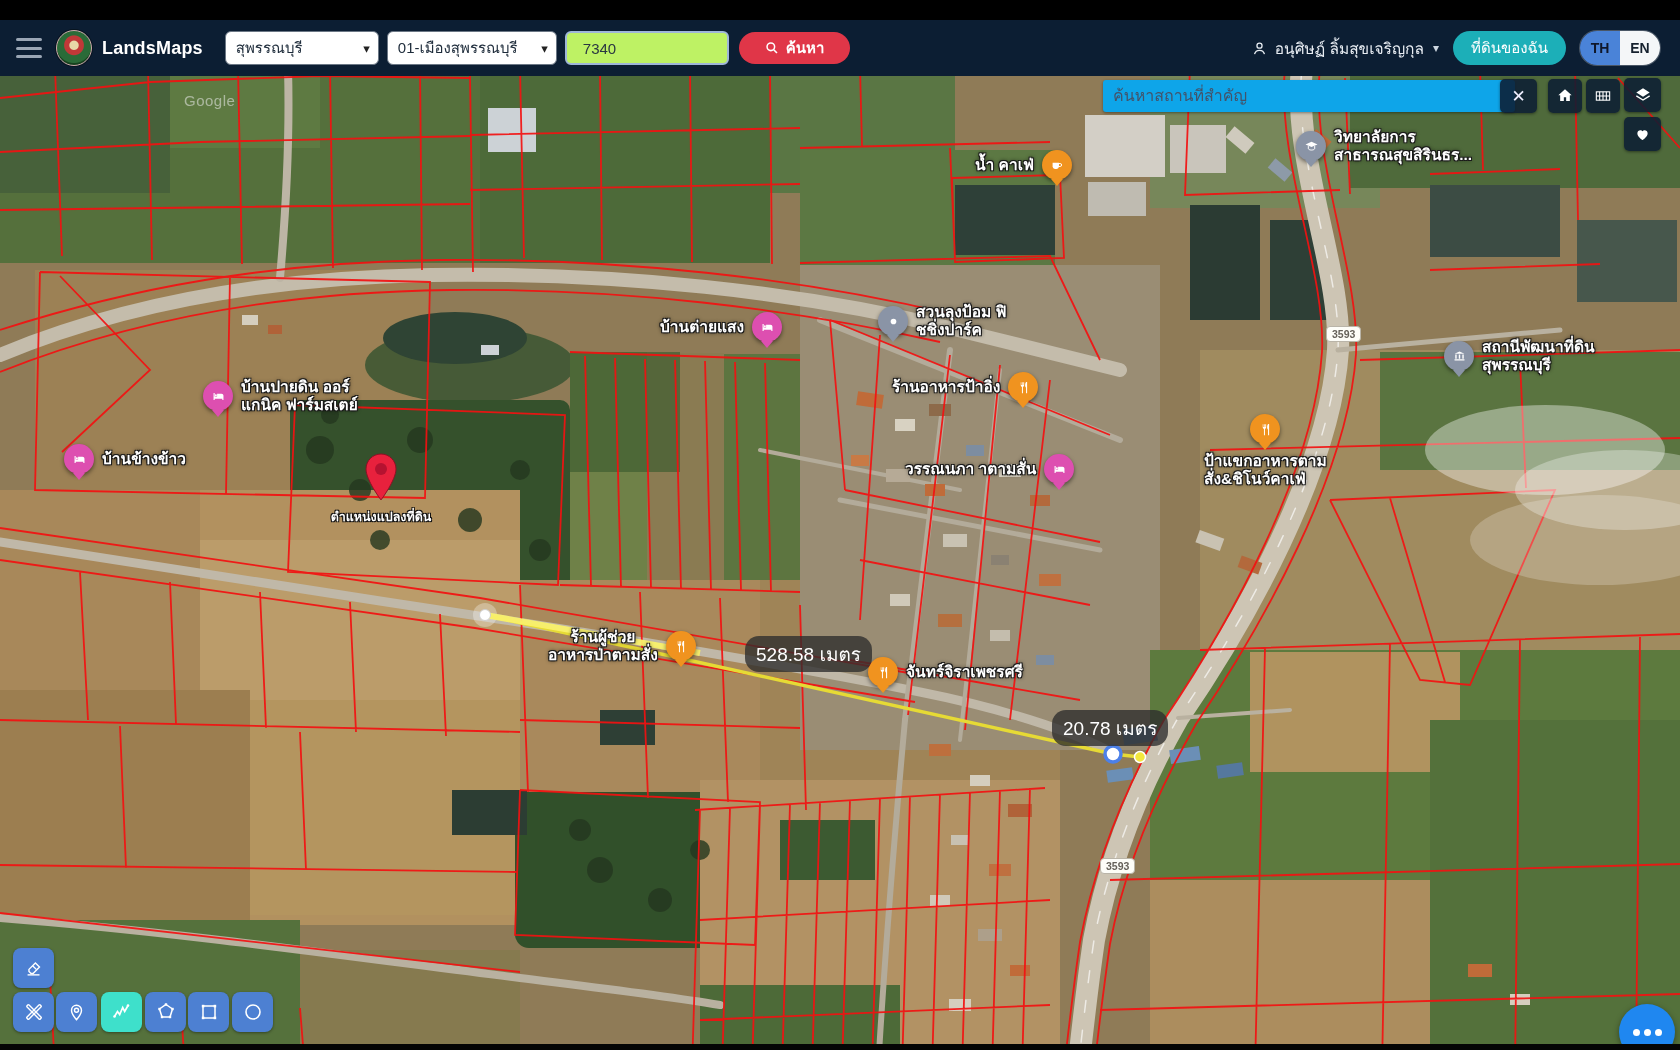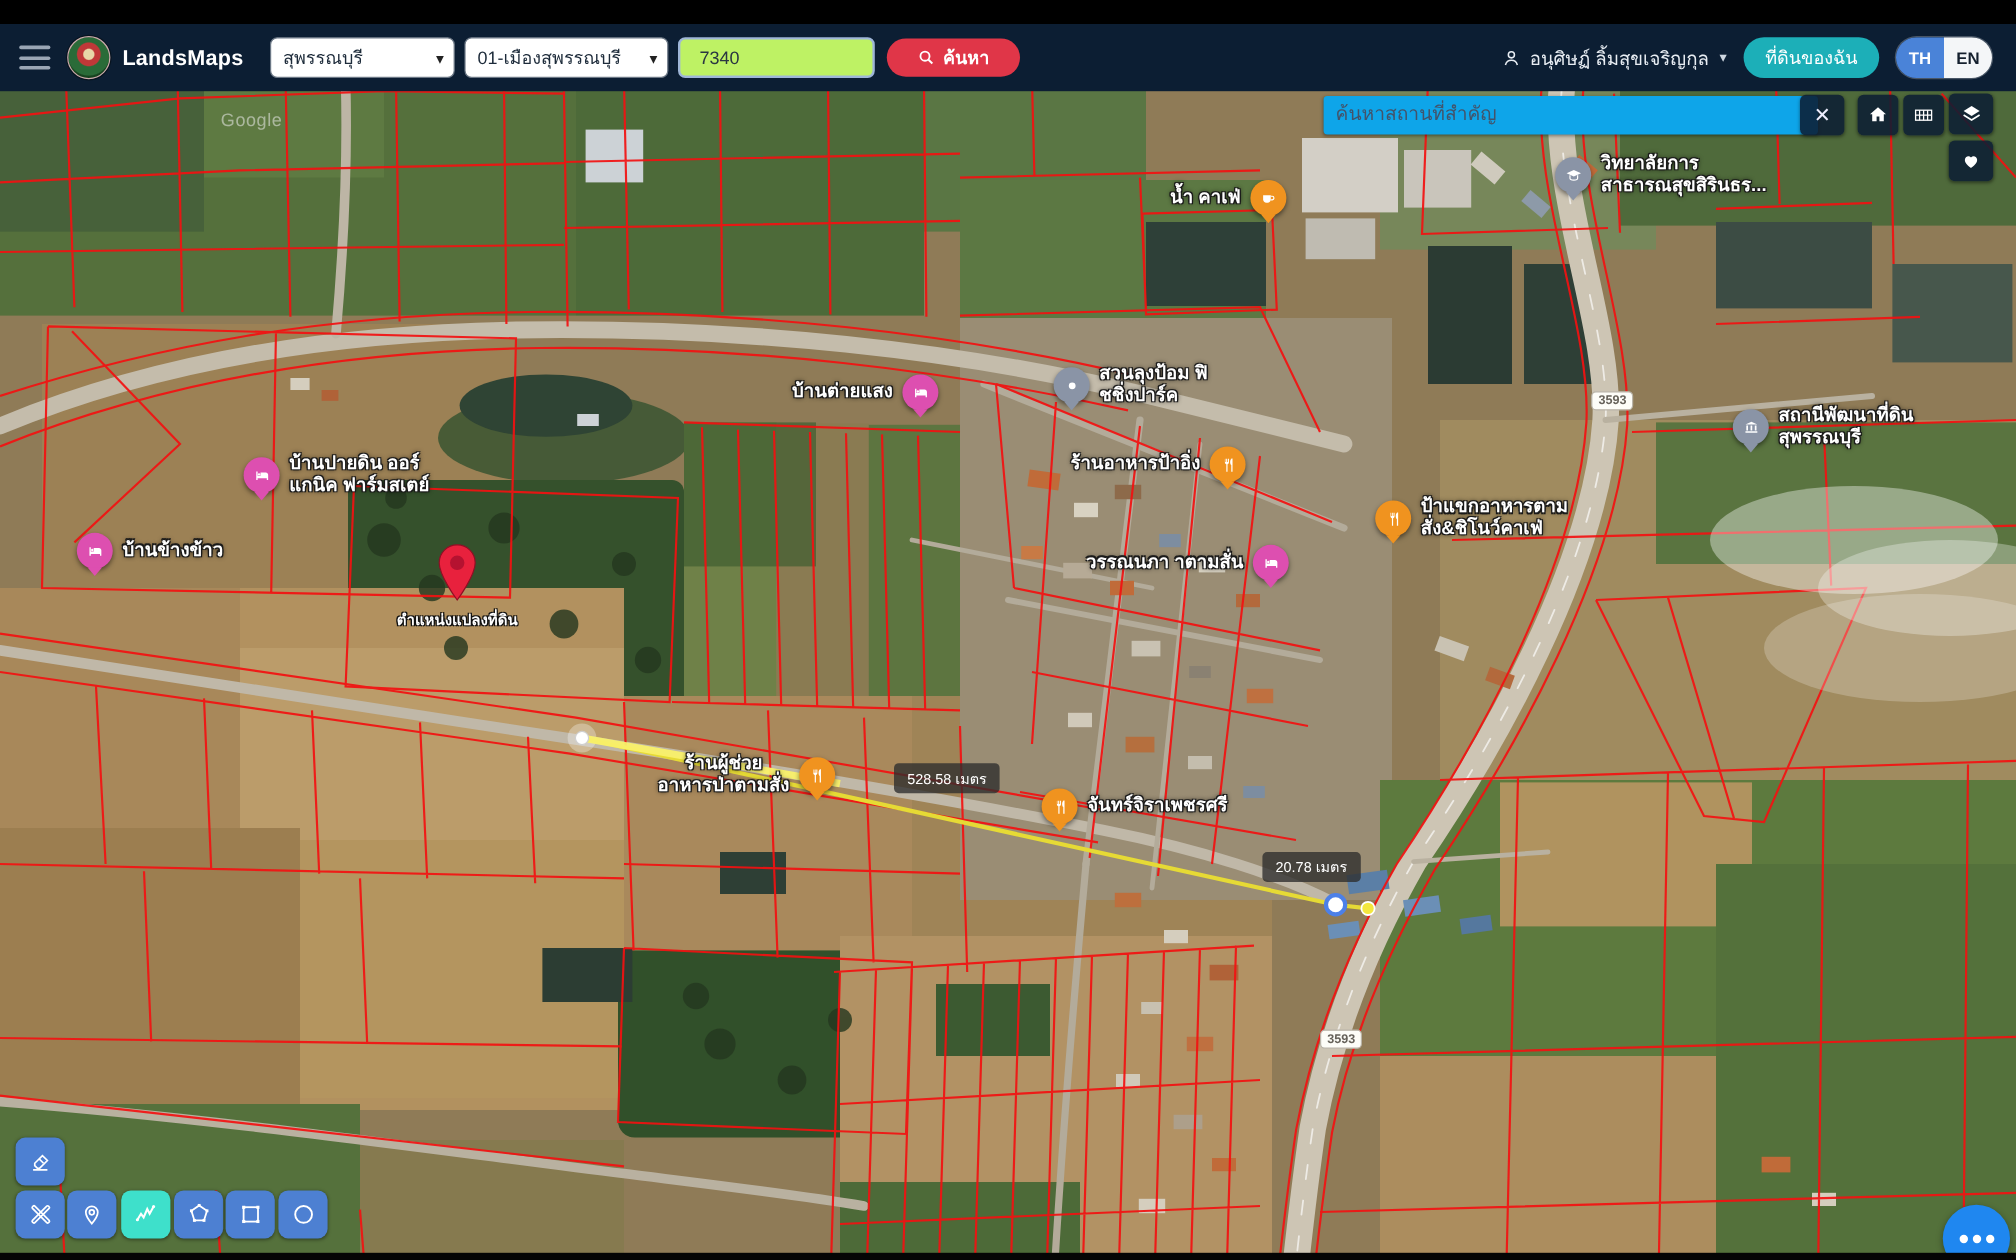--- a/index.html
+++ b/index.html
@@ -32,21 +32,21 @@
   .nav-right{margin-left:auto;display:flex;align-items:center;margin-right:20px;}
   .user{display:flex;align-items:center;color:#e8edf3;font-size:15.5px;cursor:pointer;gap:7px;}
   .user .chev{font-size:12px;color:#cdd6e0;margin-left:2px;}
   .btn-myland{height:34px;margin-left:14px;padding:0 18px;border:none;border-radius:17px;
               background:#1cafb8;color:#fff;font-size:15px;cursor:pointer;
               font-family:Liberation Serif, serif;}
   .lang{display:flex;margin-left:14px;height:34px;border-radius:17px;overflow:hidden;
         box-shadow:0 0 0 1px rgba(255,255,255,.25);}
   .lang div{width:40px;display:flex;align-items:center;justify-content:center;
             font-size:14px;font-weight:bold;cursor:pointer;}
-  .lang .th{background:#4a83d8;color:#ffffff;text-align:center;}
+  .lang .th{background:#4a83d8;color:#0f172a;text-align:center;}
   .lang .en{background:#f4f6f8;color:#15202e;}
 
   
   .map{position:absolute;left:0;top:0;width:1680px;height:1050px;z-index:1;}
   .map svg{position:absolute;left:0;top:0;}
 
   
   .ctl{position:absolute;z-index:20;}
   .place-search{left:1103px;top:60px;width:392px;height:32px;background:#0ea5e9;border:none;
                 border-radius:3px;padding:0 10px;font-size:16px;color:#223;outline:none;
@@ -76,21 +76,21 @@
   .poi-label{color:#fff;font-size:15.5px;font-weight:bold;line-height:1.18;white-space:nowrap;
              text-shadow:-1px -1px 0 #1a1a1a,1px -1px 0 #1a1a1a,-1px 1px 0 #1a1a1a,1px 1px 0 #1a1a1a,0 0 4px #000;}
   .poi-label span{display:block;}
 
   .pin-wrap{position:absolute;left:363px;top:432px;z-index:13;cursor:pointer;}
   .pin-label{position:absolute;left:316px;top:487px;width:130px;text-align:center;z-index:13;
              color:#fff;font-size:12.5px;font-weight:bold;
              text-shadow:-1px -1px 0 #111,1px -1px 0 #111,-1px 1px 0 #111,1px 1px 0 #111;}
 
   .meas-label{position:absolute;z-index:14;background:rgba(45,45,45,.78);color:#fff;
-              font-size:12px;padding:3px 11px;border-radius:4px;white-space:nowrap;}
+              font-size:19px;padding:3px 11px;border-radius:14px;white-space:nowrap;}
   .meas-1{left:745px;top:616px;}
   .meas-2{left:1052px;top:690px;}
 
   .road-badge{position:absolute;z-index:11;background:#fdfdf8;border:1.5px solid #b9b4a8;
               border-radius:4px;color:#66625a;font-size:10.5px;font-weight:bold;
               padding:1px 5px;}
   .rb-1{left:1326px;top:306px;}
   .rb-2{left:1100px;top:838px;}
 
   .gwm{position:absolute;left:184px;top:72px;z-index:5;color:rgba(235,235,235,.55);
@@ -429,21 +429,21 @@
         <svg width="17" height="17" viewBox="0 0 24 24">
           <path fill="#fff" d="M5 7v10h1.6v-2h10.8v2H19v-6.2c0-1.5-1.2-2.8-2.8-2.8H10v4H6.6V7H5z"></path>
           <circle fill="#fff" cx="8.3" cy="10.3" r="1.4"></circle>
         </svg>
       </span>
     <span class="poi-label">
         <span>วรรณนภา าตามสั่น</span>
         <span></span>
       </span>
   </div>
-  <div class="poi" style="left:1146px;top:394px;">
+  <div class="poi" style="left:1204px;top:394px;flex-direction:column;">
     <span class="poi-badge b-orange">
         <svg width="17" height="17" viewBox="0 0 24 24">
           <path fill="#fff" d="M8.1 4.5v4.2c0 1.1.7 2 1.7 2.3V20h1.4v-9c1-.3 1.7-1.2 1.7-2.3V4.5h-1.2v4h-.9v-4h-1.2v4h-.9v-4H8.1z"></path>
           <path fill="#fff" d="M15.9 4.3c-1 .8-1.6 2.6-1.6 4.4 0 1.5.5 2.8 1.3 3.4V20h1.5V4.3h-1.2z"></path>
         </svg>
       </span>
     <span class="poi-label">
         <span>ป้าแขกอาหารตาม</span>
         <span>สั่ง&amp;ชิโนว์คาเฟ่</span>
       </span>

